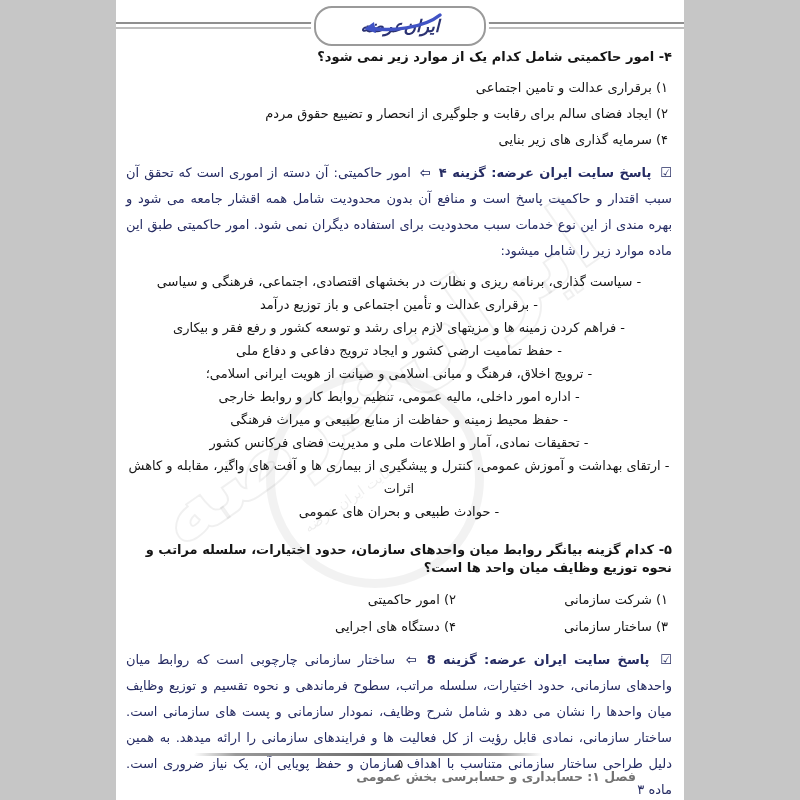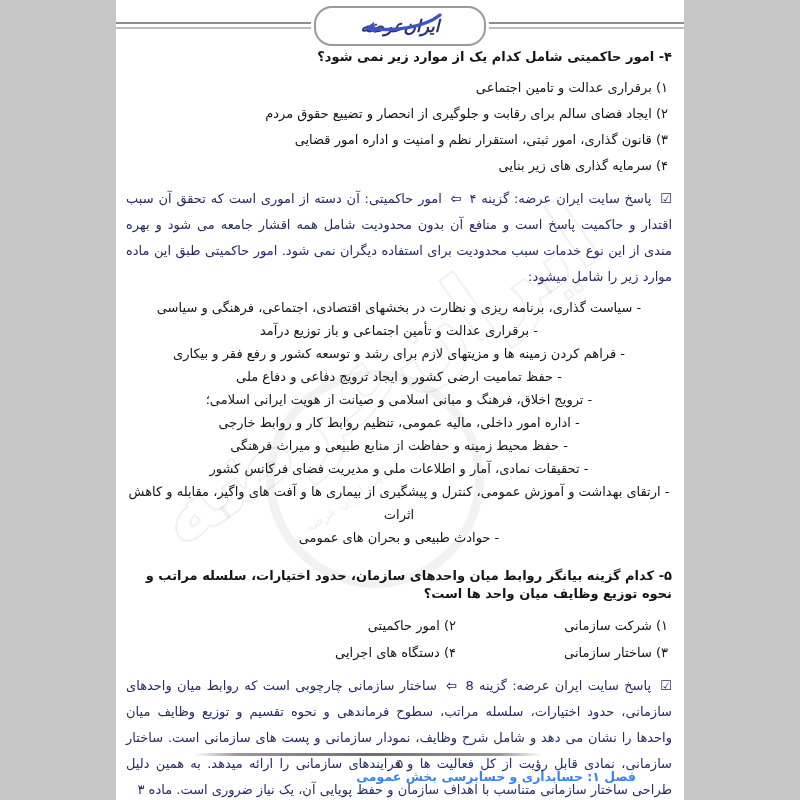--- a/index.html
+++ b/index.html
@@ -54,21 +54,21 @@
     color:#151515;font-size:13px;text-align:right;
   }
   .q-title{font-weight:bold;font-size:13px;line-height:18px;padding-left:4px;}
   .q-title.second{margin-top:18px;}
   .options{margin:9px 4px 0 0;}
   .option{line-height:26px;white-space:nowrap;}
   .answer{
     margin:7px 0 0 0;color:#262c63;line-height:26px;
     text-align:justify;
   }
-  .answer .bold{font-weight:normal;}
+  .answer .bold{font-weight:bold;}
   .answer .glyph{font-weight:bold;padding-left:4px;}
   .answer > span{padding-left:3px;}
   .bullets{margin-top:6px;text-align:center;}
   .bullet{line-height:23px;}
   .options-grid{
     display:grid;grid-template-columns:212px 1fr;
     margin:9px 4px 0 0;
   }
   .options-grid .option{line-height:27px;}
   
@@ -76,21 +76,21 @@
     position:absolute;top:753px;left:78px;width:348px;height:3px;z-index:2;
     background:linear-gradient(90deg,rgba(120,120,120,0) 0%,#9a9a9a 12%,#6f6f6f 50%,#9a9a9a 88%,rgba(120,120,120,0) 100%);
     border-radius:2px;
   }
   .page-number{
     position:absolute;top:757px;left:50%;transform:translateX(-50%);
     font-size:12px;color:#222;z-index:2;
   }
   .chapter-title{
     position:absolute;top:769px;right:48px;
-    font-size:12.5px;font-weight:bold;color:#3b82f6;z-index:2;
+    font-size:12.5px;font-weight:bold;color:#737373;z-index:2;
   }
 </style>
 </head>
 <body>
 
 <div class="stage">
   <div class="paper">
 
     <div class="top-rule top-rule-1"></div>
     <div class="top-rule top-rule-2"></div>
@@ -109,21 +109,20 @@
       <div class="wm-subtext">سایت ایران عرضه</div>
     </div>
 
     <div class="content">
 
       <div class="q-title">۴- امور حاکمیتی شامل کدام یک از موارد زیر نمی شود؟</div>
 
       <div class="options">
         <div class="option">۱) برقراری عدالت و تامین اجتماعی</div>
         <div class="option">۲) ایجاد فضای سالم برای رقابت و جلوگیری از انحصار و تضییع حقوق مردم</div>
-        <div class="option">۳) قانون گذاری، امور ثبتی، استقرار نظم و امنیت و اداره امور قضایی</div>
         <div class="option">۴) سرمایه گذاری های زیر بنایی</div>
       </div>
 
       <p class="answer">
         <span class="glyph">☑</span>
         <span class="bold">پاسخ سایت ایران عرضه: گزینه ۴</span>
         <span class="glyph">⇦</span>
         <span>امور حاکمیتی: آن دسته از اموری است که تحقق آن سبب اقتدار و حاکمیت پاسخ است و منافع آن بدون محدودیت شامل همه اقشار جامعه می شود و بهره مندی از این نوع خدمات سبب محدودیت برای استفاده دیگران نمی شود. امور حاکمیتی طبق این ماده موارد زیر را شامل میشود:</span>
       </p>
 

